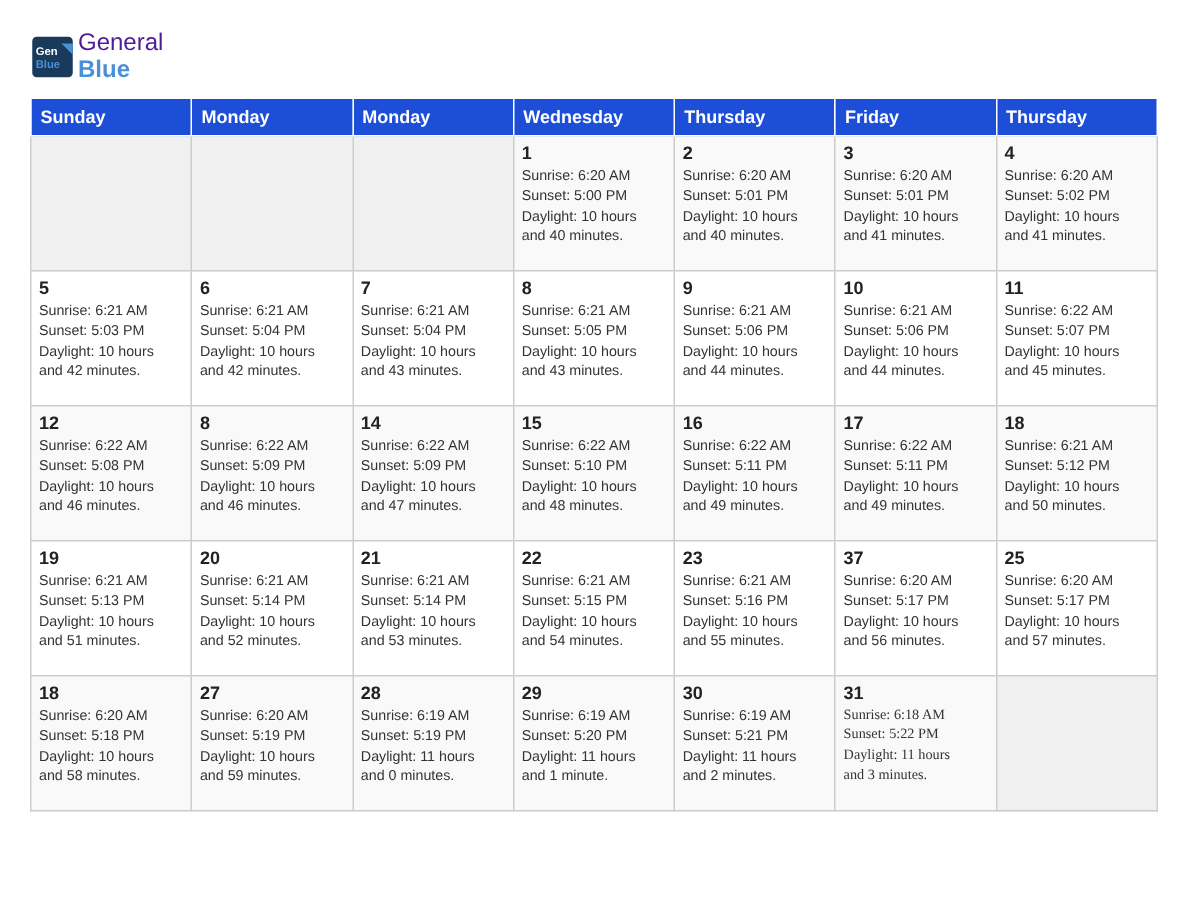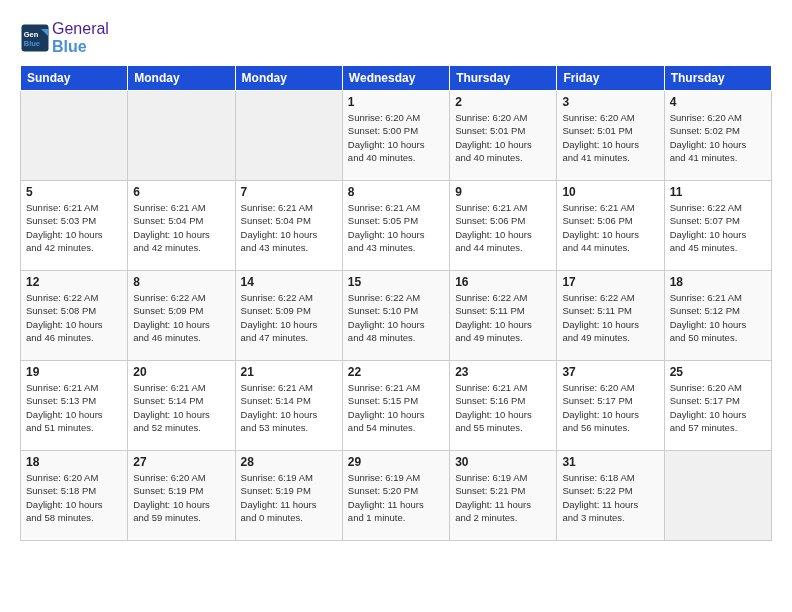--- a/index.html
+++ b/index.html
@@ -337,21 +337,21 @@
           </td>
           <td>
             <span class="day-number">30</span>
             <div class="day-info" style="white-space: pre-line;">Sunrise: 6:19 AM
 Sunset: 5:21 PM
 Daylight: 11 hours
 and 2 minutes.</div>
           </td>
           <td>
             <span class="day-number">31</span>
-            <div class="day-info" style="white-space: pre-line;">Sunrise: 6:18 AM
+            <div class="day-info" style="white-space: pre-line; font-family: Liberation Serif, serif;">Sunrise: 6:18 AM
 Sunset: 5:22 PM
 Daylight: 11 hours
 and 3 minutes.</div>
           </td>
           <td class="empty-cell"></td>
         </tr>
       </tbody>
   </table>
 </div>
 

